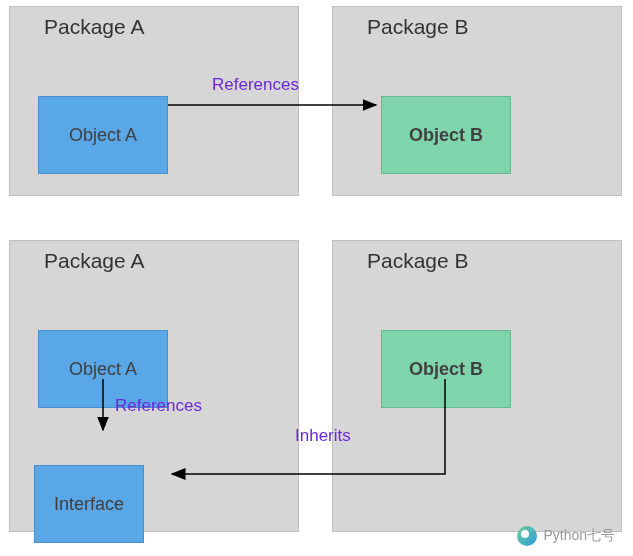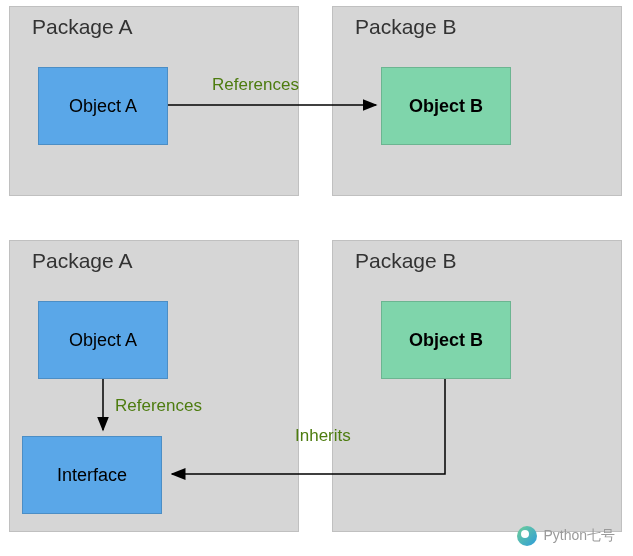--- a/index.html
+++ b/index.html
@@ -14,35 +14,37 @@
     .panel {
       position: absolute;
       background: #d6d6d6;
       border: 1px solid #c0c0c0;
     }
     .panel-title {
       position: absolute;
       font-size: 21px;
       color: #333;
       font-weight: 400;
+      margin-left: 12px;
     }
     .obj {
       position: absolute;
       display: flex;
       align-items: center;
       justify-content: center;
       font-size: 18px;
-      color: #000000;
+      color: #404040;
       border: 1px solid rgba(0,0,0,0.15);
+      margin-top: 29px;
     }
     .blue { background: #5aa7e8; }
     .green { background: #7fd5ab; font-weight: bold; }
     .label {
       position: absolute;
-      color: #4d7c0f;
+      color: #6d28d9;
       font-size: 17px;
     }
     svg.arrows {
       position: absolute;
       top: 0; left: 0;
       width: 633px; height: 556px;
       pointer-events: none;
     }
     .watermark {
       position: absolute;
@@ -80,21 +82,21 @@
 <div class="panel" style="left:332px; top:6px; width:290px; height:190px;">
   <div class="panel-title" style="left:22px; top:8px;">Package B</div>
   <div class="obj green" style="left:48px; top:60px; width:130px; height:78px;">Object B</div>
 </div>
 
 <div class="label" style="left:212px; top:75px;">References</div>
 
 <div class="panel" style="left:9px; top:240px; width:290px; height:292px;">
   <div class="panel-title" style="left:22px; top:8px;">Package A</div>
   <div class="obj blue" style="left:28px; top:60px; width:130px; height:78px;">Object A</div>
-  <div class="obj blue" style="left:12px; top:195px; width:140px; height:78px;">Interface</div>
+  <div class="obj blue" style="left:24px; top:195px; width:110px; height:78px;">Interface</div>
 </div>
 
 <div class="panel" style="left:332px; top:240px; width:290px; height:292px;">
   <div class="panel-title" style="left:22px; top:8px;">Package B</div>
   <div class="obj green" style="left:48px; top:60px; width:130px; height:78px;">Object B</div>
 </div>
 
 <div class="label" style="left:115px; top:396px;">References</div>
 <div class="label" style="left:295px; top:426px;">Inherits</div>
 

